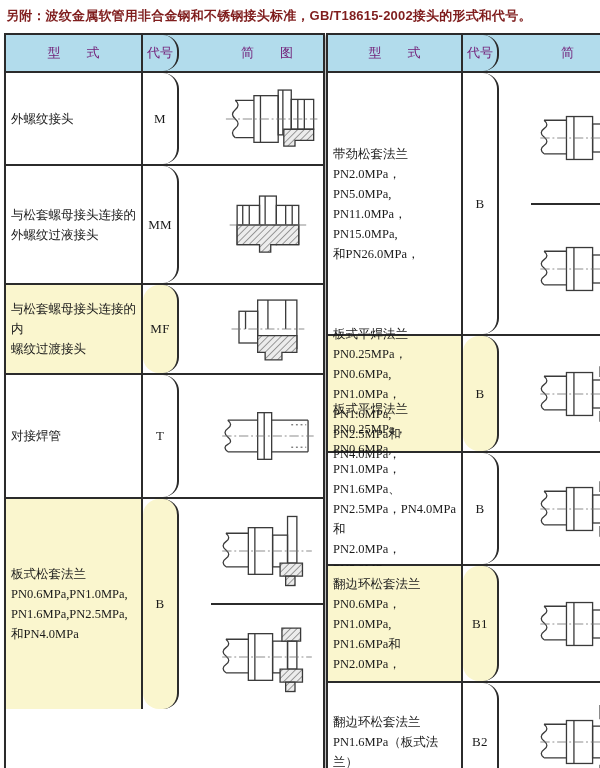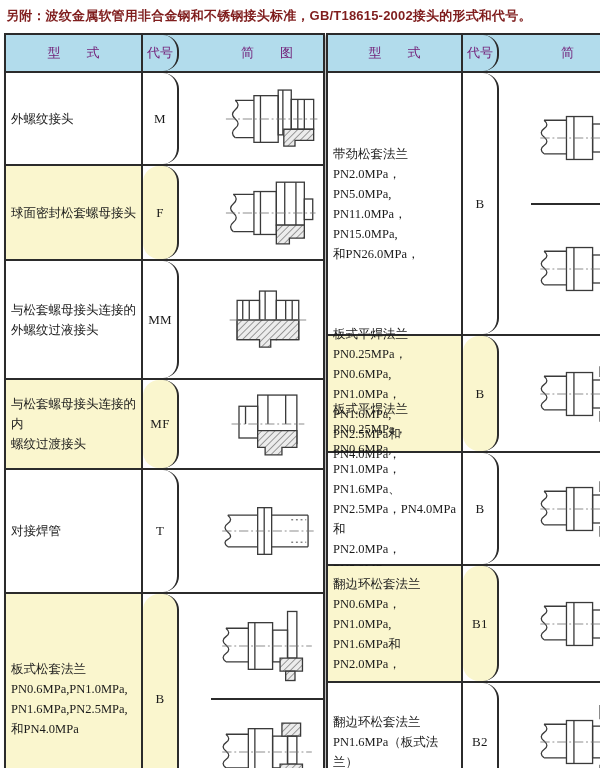--- a/index.html
+++ b/index.html
@@ -263,31 +263,20 @@
         <div class="tc c-code">M</div>
         <div class="tc c-diag">
             <div class="diag">
               <svg viewBox="0 0 120 90" aria-hidden="true">
                 <use href="#male-thread-joint"></use>
               </svg>
             </div>
           </div>
       </div>
 
-      <div class="trow" style="height:95px">
-        <div class="tc c-type hl">球面密封松套螺母接头</div>
-        <div class="tc c-code hl">F</div>
-        <div class="tc c-diag">
-            <div class="diag">
-              <svg viewBox="0 0 120 90" aria-hidden="true">
-                <use href="#spherical-loose-nut-joint"></use>
-              </svg>
-            </div>
-          </div>
-      </div>
 
       <div class="trow" style="height:119px">
         <div class="tc c-type">与松套螺母接头连接的
 外螺纹过液接头</div>
         <div class="tc c-code">MM</div>
         <div class="tc c-diag">
             <div class="diag">
               <svg viewBox="0 0 120 90" aria-hidden="true">
                 <use href="#male-male-adapter"></use>
               </svg>

